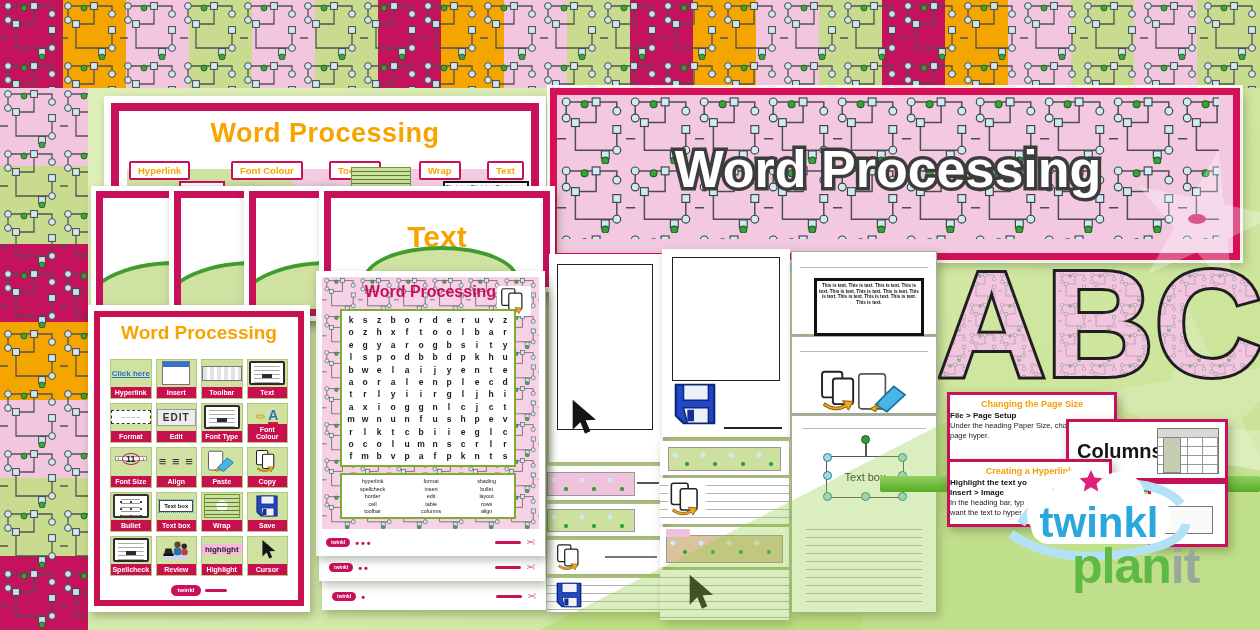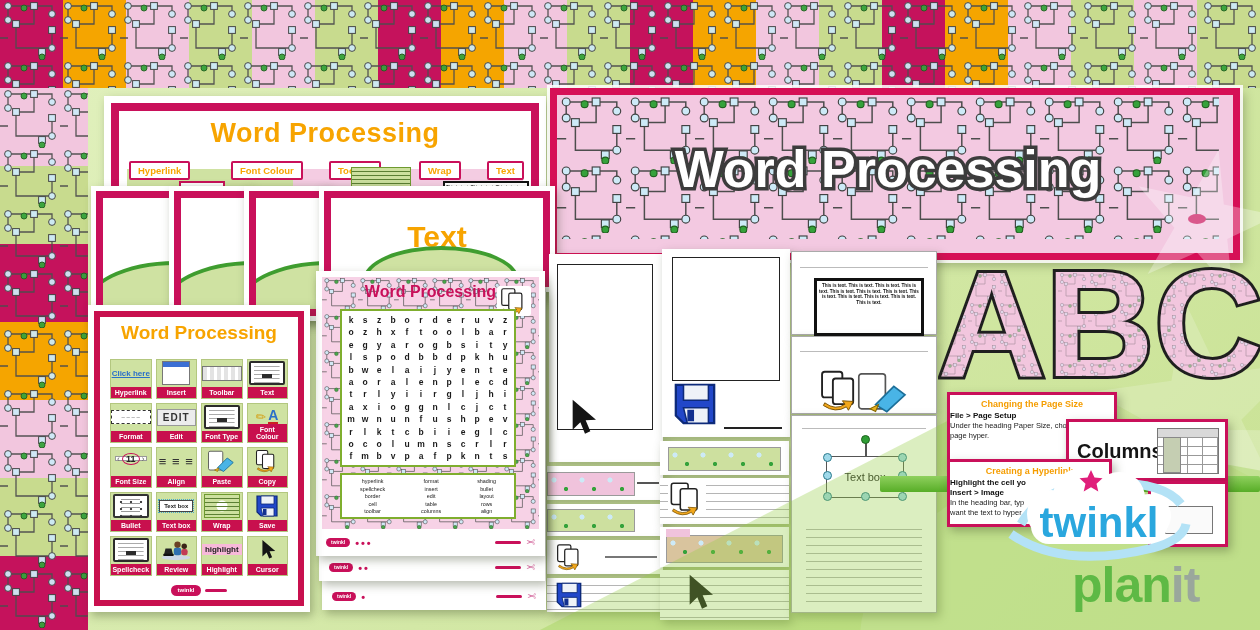--- a/index.html
+++ b/index.html
@@ -174,21 +174,21 @@
   .t2 .tbl{position:absolute;right:6px;top:6px;width:60px;height:44px;border:1px solid #777;background:#fff;
     background-image:linear-gradient(#d9d9d9 0 8px,transparent 8px),
       repeating-linear-gradient(90deg,transparent 0 14px,#999 14px 15px),
       repeating-linear-gradient(transparent 0 8px,#999 8px 9px);}
   .t2 .tblshade{position:absolute;right:44px;top:15px;width:16px;height:34px;background:#c5ceb2;border:1px solid #888;}
   .t4 .mini{position:absolute;left:14px;top:22px;width:46px;height:26px;border:1.5px solid #777;background:#fafafa;
     font-size:4px;color:#777;display:flex;align-items:center;justify-content:center;}
 
   
   .logo{left:1003px;top:440px;width:190px;height:130px;z-index:8;}
-  .planit{left:1072px;top:556px;z-index:8;font-weight:bold;font-size:50px;letter-spacing:-1px;}
+  .planit{left:1072px;top:537px;z-index:8;font-weight:bold;font-size:50px;letter-spacing:-1px;}
   .planit .p1{color:#5eb945;}
   .planit .p2{color:#9aa79c;}
 </style>
 </head>
 <body>
 
 <div id="stage">
 
   <svg class="abs" style="left:0;top:0;z-index:2" width="1260" height="88">
       <defs>
@@ -846,21 +846,21 @@
     <div class="n">Under the heading Paper Size, cho</div>
     <div class="n">page hyper.</div>
   </div>
   <div class="abs tip t2 sh">
     <div class="big">Columns</div>
     <div class="tbl"></div>
     <div class="tblshade"></div>
   </div>
   <div class="abs tip t3 sh">
     <h4>Creating a Hyperlink</h4>
-    <div class="b">Highlight the cell yo</div>
+    <div class="b">Highlight the text yo</div>
     <div class="b">Insert &gt; Image</div>
     <div class="n">In the heading bar, typ</div>
     <div class="n">want the text to hyper.</div>
   </div>
   <div class="abs tip t4 sh">
     <div class="mini"></div>
   </div>
 
   <svg class="abs logo" viewBox="0 0 190 130">
     <path d="M18 84 Q 40 46 95 43 Q 160 40 178 64" fill="none" stroke="#b3e2f6" stroke-width="9"></path>

